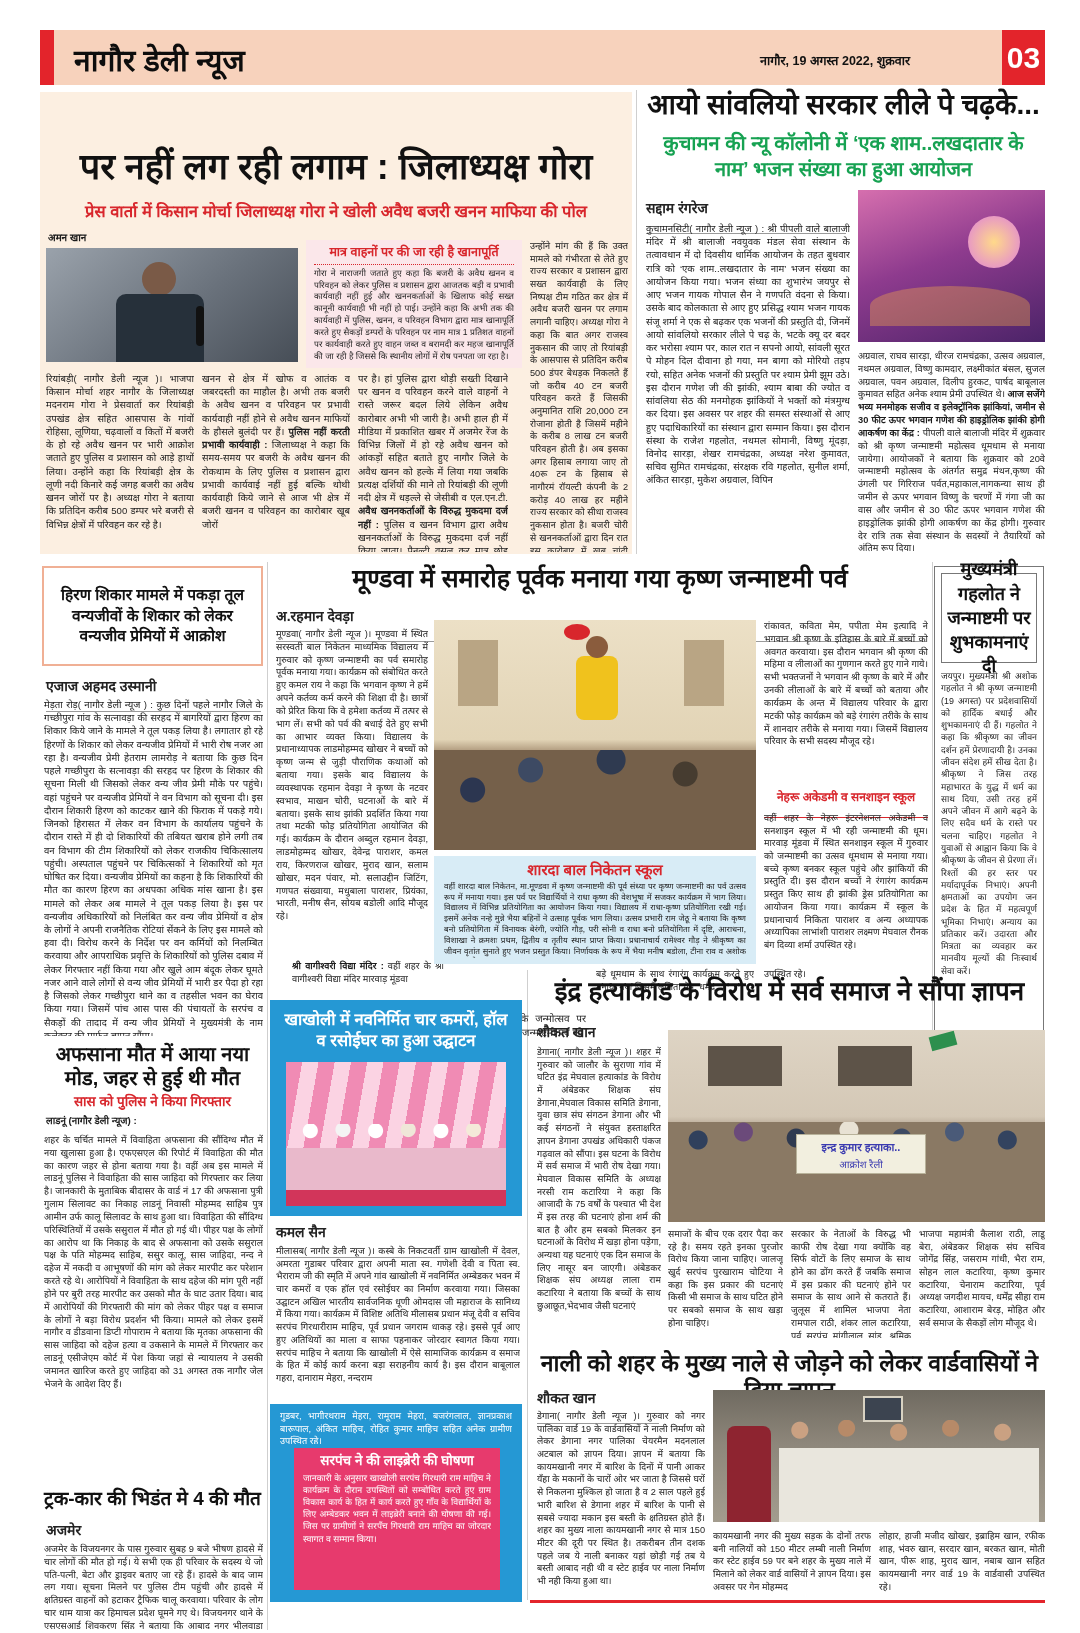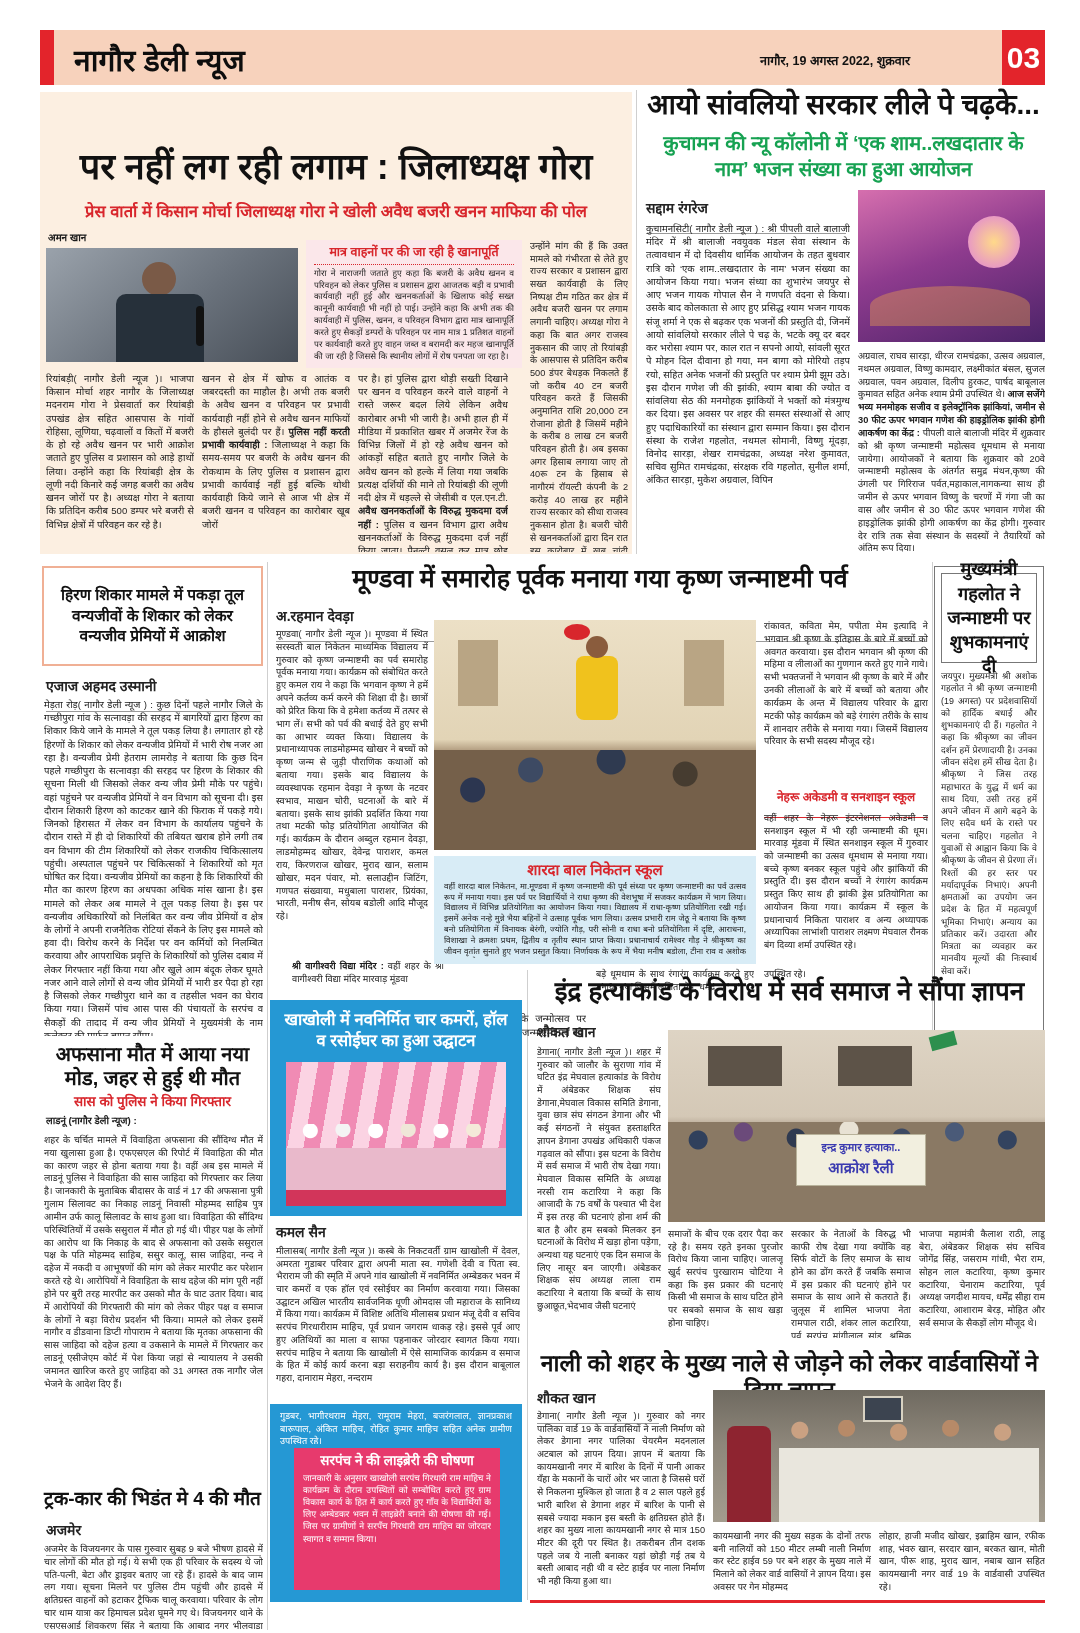--- a/index.html
+++ b/index.html
@@ -140,23 +140,23 @@
 
   <div class="abs hl" style="left:534px;top:976px;width:511px;font-size:26px;">इंद्र हत्याकांड के विरोध में सर्व समाज ने सौंपा ज्ञापन</div>
   <div class="abs byline" style="left:537px;top:1022px;width:122px;">शौकत खान</div>
   <div class="abs body" style="left:537px;top:1046px;width:124px;height:290px;font-size:9.2px;">डेगाना( नागौर डेली न्यूज )। शहर में गुरुवार को जालौर के सुराणा गांव में घटित इंद्र मेघवाल हत्याकांड के विरोध में अंबेडकर शिक्षक संघ डेगाना,मेघवाल विकास समिति डेगाना, युवा छात्र संघ संगठन डेगाना और भी कई संगठनों ने संयुक्त हस्ताक्षरित ज्ञापन डेगाना उपखंड अधिकारी पंकज गढ़वाल को सौंपा। इस घटना के विरोध में सर्व समाज में भारी रोष देखा गया। मेघवाल विकास समिति के अध्यक्ष नरसी राम कटारिया ने कहा कि आजादी के 75 वर्षों के पश्चात भी देश में इस तरह की घटनाएं होना शर्म की बात है और हम सबको मिलकर इन घटनाओं के विरोध में खड़ा होना पड़ेगा, अन्यथा यह घटनाएं एक दिन समाज के लिए नासूर बन जाएगी। अंबेडकर शिक्षक संघ अध्यक्ष लाला राम कटारिया ने बताया कि बच्चों के साथ छुआछूत,भेदभाव जैसी घटनाएं</div>
 
   <div class="abs photo" style="left:668px;top:1030px;width:377px;height:192px;background:linear-gradient(#ded4c4 0%,#d4c8b6 45%,#9b8a76 55%,#7d6c58 100%);">
     <div style="position:absolute;left:40px;top:16px;width:74px;height:40px;background:#5d5348;"></div>
     <div style="position:absolute;left:170px;top:16px;width:74px;height:40px;background:#5d5348;"></div>
     <div style="position:absolute;left:262px;top:4px;width:26px;height:14px;background:#2d8f4e;transform:rotate(-15deg);"></div>
     <div style="position:absolute;left:0;top:92px;width:377px;height:100px;background:radial-gradient(circle at 8% 18%,#30405c 9px,transparent 10px),radial-gradient(circle at 20% 10%,#6b4a7a 9px,transparent 10px),radial-gradient(circle at 34% 16%,#2f3a50 9px,transparent 10px),radial-gradient(circle at 48% 8%,#e8e2d4 9px,transparent 10px),radial-gradient(circle at 62% 16%,#3d4a63 9px,transparent 10px),radial-gradient(circle at 76% 10%,#4a5a78 9px,transparent 10px),radial-gradient(circle at 90% 18%,#33435f 9px,transparent 10px),#8a7964;"></div>
-    <div style="position:absolute;left:128px;top:104px;width:130px;height:52px;background:#f2efdf;border:1px solid #b8b29a;text-align:center;padding-top:4px;box-sizing:border-box;">
+    <div style="position:absolute;left:128px;top:104px;width:130px;height:40px;background:#f2efdf;border:1px solid #b8b29a;text-align:center;padding-top:4px;box-sizing:border-box;">
       <div style="font-size:11px;font-weight:bold;color:#3b3bb0;">इन्द्र कुमार हत्याका..</div>
-      <div style="font-size:15px;font-weight:bold;color:#3b3bb0;margin-top:3px;">आक्रोश रैली</div>
+      <div style="font-size:10px;font-weight:normal;color:#3b3bb0;margin-top:3px;">आक्रोश रैली</div>
     </div>
   </div>
 
   <div class="abs body" style="left:668px;top:1228px;width:115px;height:110px;font-size:9.2px;">समाजों के बीच एक दरार पैदा कर रहे है। समय रहते इनका पुरजोर विरोध किया जाना चाहिए। जालजू खुर्द सरपंच पुरखाराम चोटिया ने कहा कि इस प्रकार की घटनाएं किसी भी समाज के साथ घटित होने पर सबको समाज के साथ खड़ा होना चाहिए।</div>
   <div class="abs body" style="left:791px;top:1228px;width:120px;height:110px;font-size:9.2px;">सरकार के नेताओं के विरुद्ध भी काफी रोष देखा गया क्योंकि वह सिर्फ वोटों के लिए समाज के साथ होने का ढोंग करते हैं जबकि समाज में इस प्रकार की घटनाएं होने पर समाज के साथ आने से कतराते हैं। जुलूस में शामिल भाजपा नेता रामपाल राठी, शंकर लाल कटारिया, पूर्व सरपंच मांगीलाल सांड, श्रमिक संघ अध्यक्ष रामनिवास मेहरा, शहर</div>
   <div class="abs body" style="left:919px;top:1228px;width:126px;height:110px;font-size:9.2px;">भाजपा महामंत्री कैलाश राठी, लाडू बेरा, अंबेडकर शिक्षक संघ सचिव जोगेंद्र सिंह, जसराम गांधी, भैरा राम, सोहन लाल कटारिया, कृष्ण कुमार कटारिया, चेनाराम कटारिया, पूर्व अध्यक्ष जगदीश मायच, धर्मेंद्र सीहा राम कटारिया, आशाराम बेरड़, मोहित और सर्व समाज के सैकड़ों लोग मौजूद थे।</div>
 
   <div class="abs hl" style="left:534px;top:1350px;width:511px;font-size:23px;">नाली को शहर के मुख्य नाले से जोड़ने को लेकर वार्डवासियों ने दिया ज्ञापन</div>
   <div class="abs byline" style="left:537px;top:1388px;width:122px;">शौकत खान</div>
   <div class="abs body" style="left:537px;top:1410px;width:168px;height:214px;font-size:9.2px;">डेगाना( नागौर डेली न्यूज )। गुरुवार को नगर पालिका वार्ड 19 के वार्डवासियों ने नाली निर्माण को लेकर डेगाना नगर पालिका चेयरमैन मदनलाल अटबाल को ज्ञापन दिया। ज्ञापन में बताया कि कायमखानी नगर में बारिश के दिनों में पानी आकर यँहा के मकानों के चारों ओर भर जाता है जिससे घरों से निकलना मुश्किल हो जाता है व 2 साल पहले हुई भारी बारिश से डेगाना शहर में बारिश के पानी से सबसे ज्यादा मकान इस बस्ती के क्षतिग्रस्त होते हैं। शहर का मुख्य नाला कायमखानी नगर से मात्र 150 मीटर की दूरी पर स्थित है। तकरीबन तीन दशक पहले जब ये नाली बनाकर यहां छोड़ी गई तब ये बस्ती आबाद नही थी व स्टेट हाईव पर नाला निर्माण भी नही किया हुआ था।</div>

